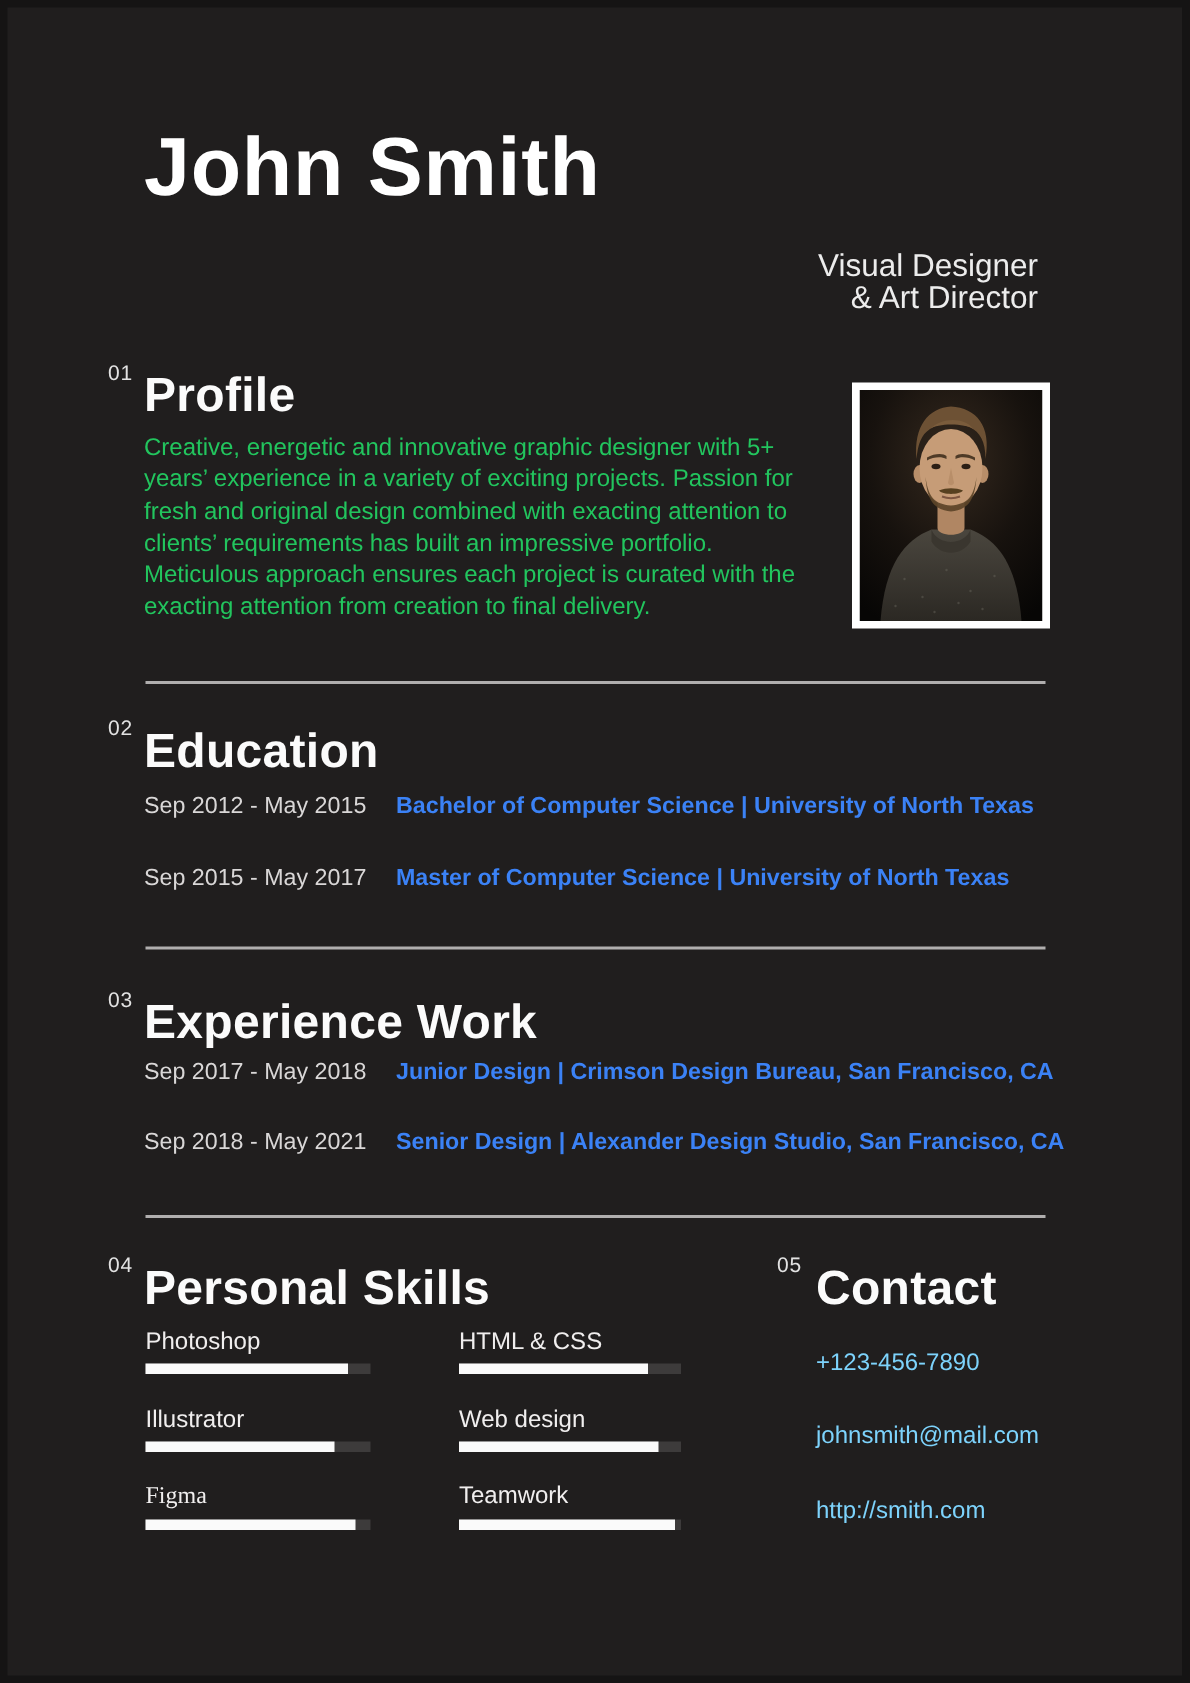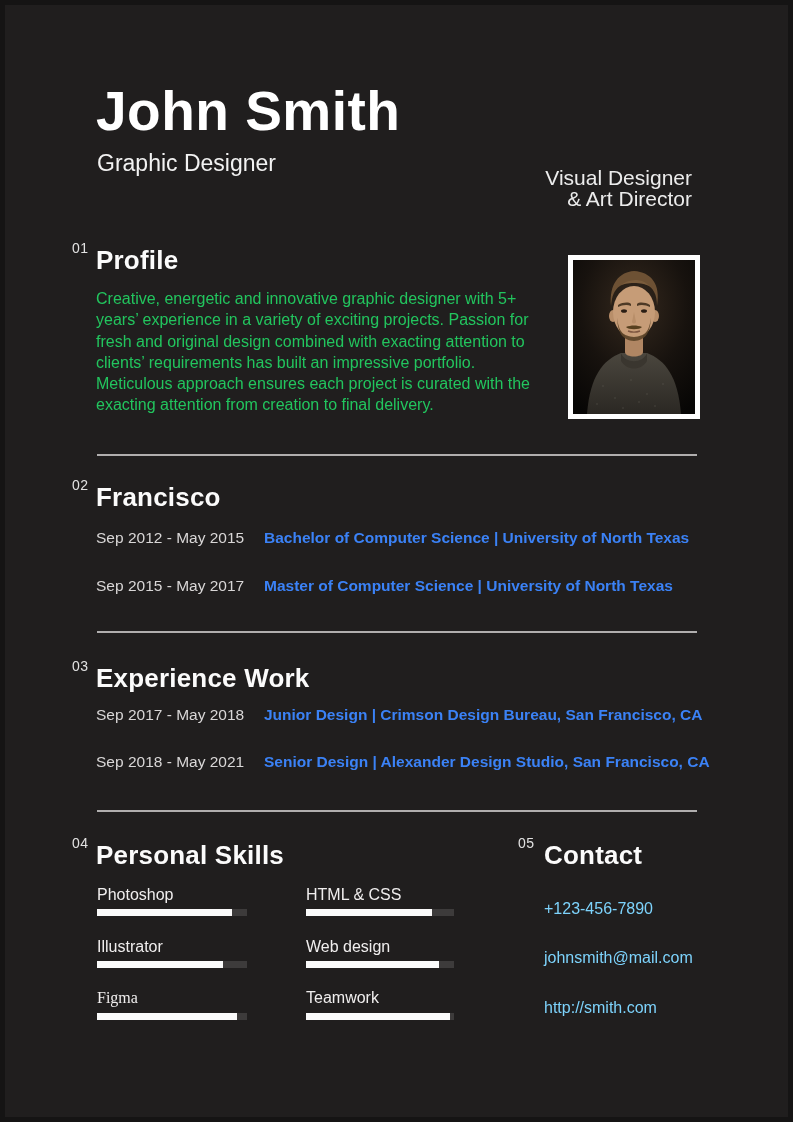--- a/index.html
+++ b/index.html
@@ -19,21 +19,21 @@
     font-size:23px; font-weight:400; color:#f2f2f2;
   }
   .tagline {
     position:absolute; right:101px; top:167px;
     text-align:right; font-size:21px; line-height:21px; color:#ececec;
   }
   .sec-num {
     position:absolute; font-size:14px; color:#e2e2e2; letter-spacing:0.5px;
   }
   .sec-title {
-    position:absolute; font-size:26px; font-weight:700; color:#fbfbfb; letter-spacing:0.2px;
+    position:absolute; font-size:32px; font-weight:700; color:#fbfbfb; letter-spacing:0.2px;
   }
   .profile-body {
     position:absolute; left:96px; top:288px; width:448px;
     font-size:16px; line-height:21.3px; color:#22c55e;
   }
   .photo-frame {
     position:absolute; left:568px; top:255px; width:132px; height:164px;
     background:#ffffff; padding:5px;
   }
   .photo-frame svg { display:block; }
@@ -47,21 +47,20 @@
   .bar-track { position:absolute; height:7px; background:#3d3b3b; }
   .bar-fill { height:100%; background:#fafafa; }
   .contact-item { position:absolute; left:544px; font-size:16px; color:#7dd3fc; }
 </style>
 </head>
 <body>
 
 <div class="page">
 
   <h1 class="name">John Smith</h1>
-  <div class="subtitle">Graphic Designer</div>
   <div class="tagline">
     <div>Visual Designer</div>
     <div>&amp; Art Director</div>
   </div>
 
   <div class="sec-num" style="left:72px; top:240px;">01</div>
   <h2 class="sec-title" style="left:96px; top:245px;">Profile</h2>
   <p class="profile-body">Creative, energetic and innovative graphic designer with 5+ years’ experience in a variety of exciting projects. Passion for fresh and original design combined with exacting attention to clients’ requirements has built an impressive portfolio. Meticulous approach ensures each project is curated with the exacting attention from creation to final delivery.</p>
 
   <div class="photo-frame">
@@ -104,21 +103,21 @@
       <path d="M61,52 L59,62 C60,64 62,64 63,62 Z" fill="#b88e69"></path>
       <path d="M44,58 C45,74 50,80 61,81 C72,80 77,74 78,58 C76,72 72,76 61,77 C50,76 46,72 44,58 Z" fill="#5d4529" opacity="0.92"></path>
       <path d="M53,67 C58,65 64,65 69,67 C67,70 55,70 53,67 Z" fill="#57401f"></path>
       <path d="M55,71 C59,72.5 63,72.5 67,71" stroke="#7e5640" stroke-width="1.4" fill="none"></path>
     </svg>
   </div>
 
   <div class="divider" style="top:454px;"></div>
 
   <div class="sec-num" style="left:72px; top:477px;">02</div>
-  <h2 class="sec-title" style="left:96px; top:482px;">Francisco</h2>
+  <h2 class="sec-title" style="left:96px; top:482px;">Education</h2>
   <div class="row" style="top:529px;">
     <div class="row-date">Sep 2012 - May 2015</div>
     <div class="row-desc">Bachelor of Computer Science | University of North Texas</div>
   </div>
   <div class="row" style="top:577px;">
     <div class="row-date">Sep 2015 - May 2017</div>
     <div class="row-desc">Master of Computer Science | University of North Texas</div>
   </div>
 
   <div class="divider" style="top:631px;"></div>

